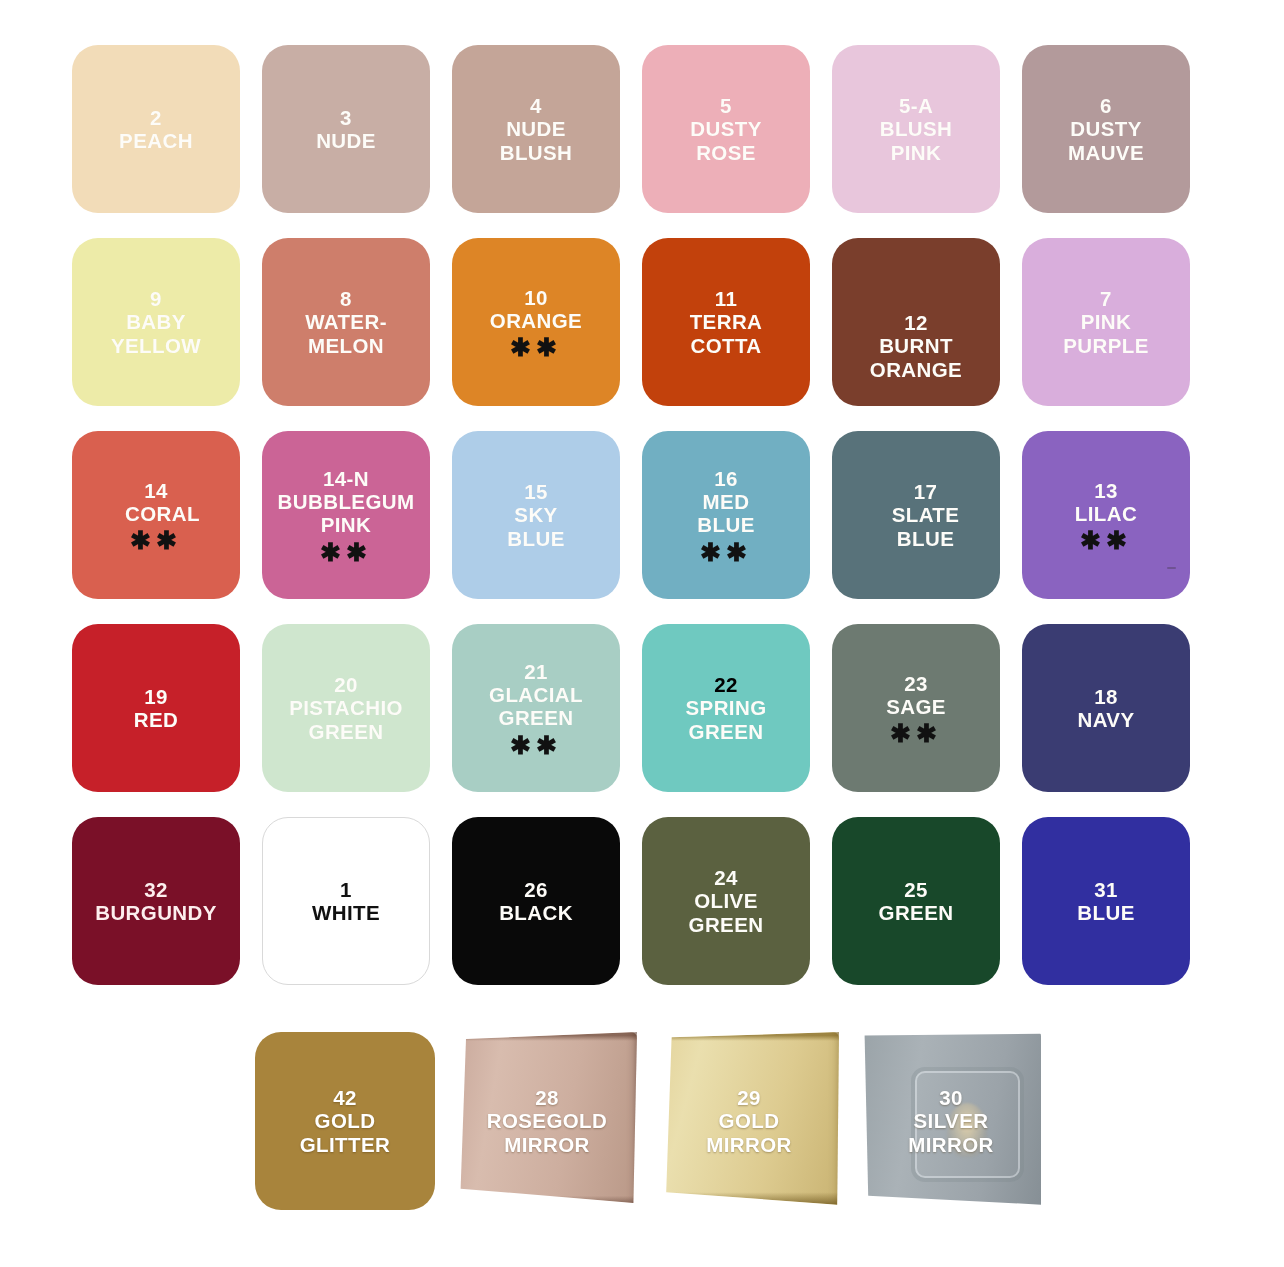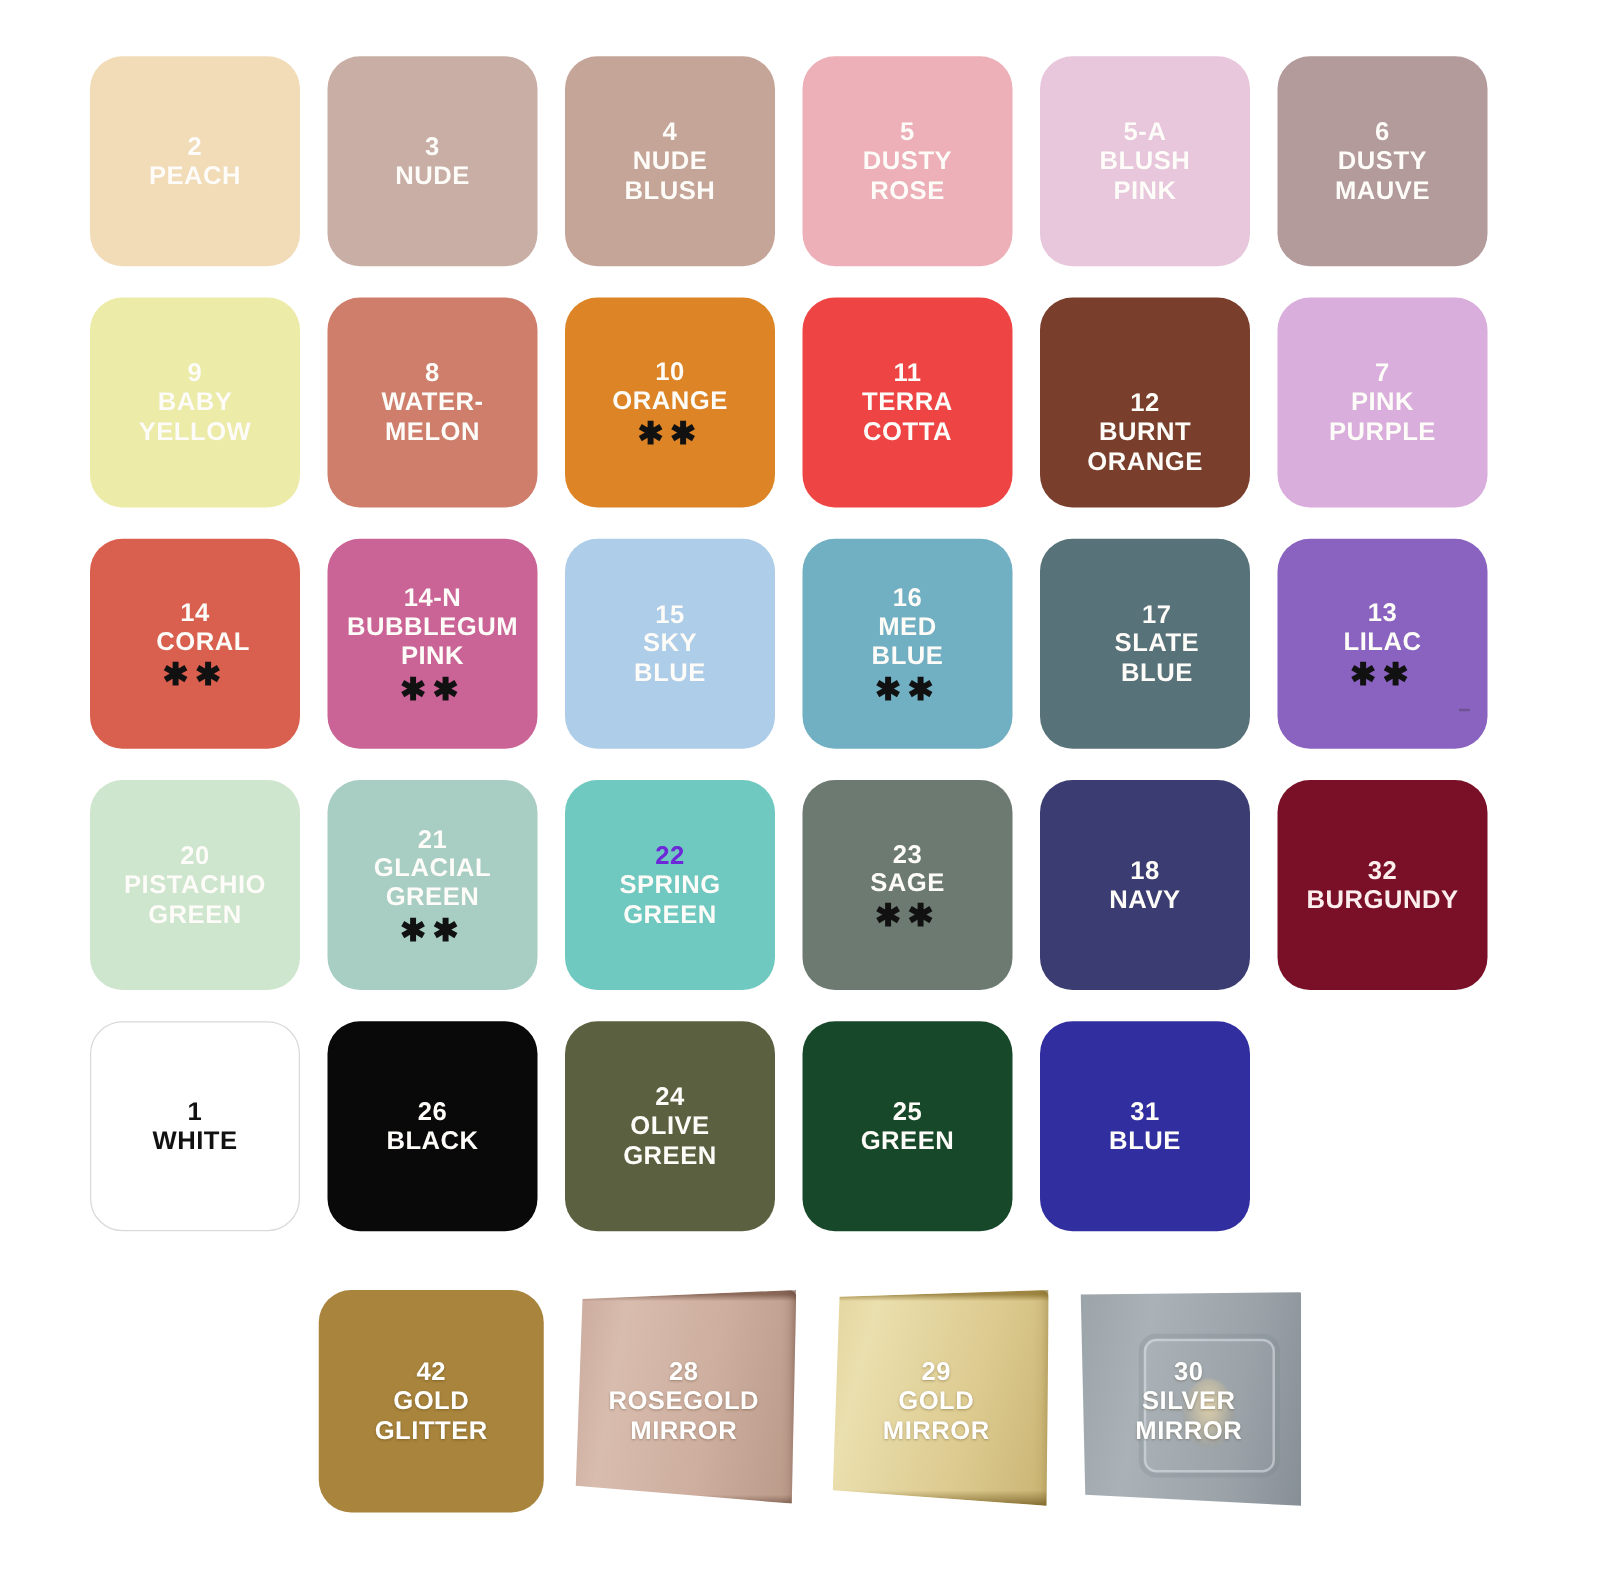--- a/index.html
+++ b/index.html
@@ -264,21 +264,21 @@
       <div class="swatch" style="background: rgb(206, 126, 107);">
         <span class="code" style="color: rgb(253, 252, 248);">8</span>
         <span class="name" style="color: rgb(253, 252, 248);">WATER-</span>
         <span class="name" style="color: rgb(253, 252, 248);">MELON</span>
       </div>
       <div class="swatch" style="background: rgb(221, 133, 38);">
         <span class="code" style="color: rgb(253, 252, 248);">10</span>
         <span class="name" style="color: rgb(253, 252, 248);">ORANGE</span>
         <span class="stars">✱✱</span>
       </div>
-      <div class="swatch" style="background: #ef4444; text-align: center;">
+      <div class="swatch" style="background: #c2410c; text-align: center;">
         <span class="code" style="color: rgb(253, 252, 248);">11</span>
         <span class="name" style="color: rgb(253, 252, 248);">TERRA</span>
         <span class="name" style="color: rgb(253, 252, 248);">COTTA</span>
       </div>
       <div class="swatch" style="background: rgb(122, 62, 44);">
         <span class="code" style="color: rgb(253, 252, 248); margin-top: 48px;">12</span>
         <span class="name" style="color: rgb(253, 252, 248);">BURNT</span>
         <span class="name" style="color: rgb(253, 252, 248);">ORANGE</span>
       </div>
       <div class="swatch" style="background: rgb(217, 174, 220);">
@@ -312,33 +312,37 @@
         <span class="code" style="color: rgb(253, 252, 248);">17</span>
         <span class="name" style="color: rgb(253, 252, 248);">SLATE</span>
         <span class="name" style="color: rgb(253, 252, 248);">BLUE</span>
       </div>
       <div class="swatch" style="background: rgb(138, 99, 192);">
         <span class="code" style="color: rgb(253, 252, 248); text-align: right;">13</span>
         <span class="name" style="color: rgb(253, 252, 248);">LILAC</span>
         <span class="stars">✱✱</span>
         <span class="artifact-dash"></span>
       </div>
+      <div class="swatch" style="background: rgb(198, 32, 41);">
+        <span class="code" style="color: rgb(253, 252, 248);">19</span>
+        <span class="name" style="color: rgb(253, 252, 248);">RED</span>
+      </div>
       <div class="swatch" style="background: rgb(207, 230, 206);">
         <span class="code" style="color: rgb(253, 252, 248);">20</span>
         <span class="name" style="color: rgb(253, 252, 248);">PISTACHIO</span>
         <span class="name" style="color: rgb(253, 252, 248);">GREEN</span>
       </div>
       <div class="swatch" style="background: rgb(168, 206, 196);">
         <span class="code" style="color: rgb(253, 252, 248);">21</span>
         <span class="name" style="color: rgb(253, 252, 248);">GLACIAL</span>
         <span class="name" style="color: rgb(253, 252, 248);">GREEN</span>
         <span class="stars">✱✱</span>
       </div>
       <div class="swatch" style="background: rgb(111, 201, 192);">
-        <span class="code" style="color: #6d28d9;">22</span>
+        <span class="code" style="color: #000000;">22</span>
         <span class="name" style="color: rgb(253, 252, 248);">SPRING</span>
         <span class="name" style="color: rgb(253, 252, 248);">GREEN</span>
       </div>
       <div class="swatch" style="background: rgb(109, 122, 113);">
         <span class="code" style="color: rgb(253, 252, 248);">23</span>
         <span class="name" style="color: rgb(253, 252, 248);">SAGE</span>
         <span class="stars">✱✱</span>
       </div>
       <div class="swatch" style="background: rgb(58, 60, 114);">
         <span class="code" style="color: rgb(253, 252, 248);">18</span>

